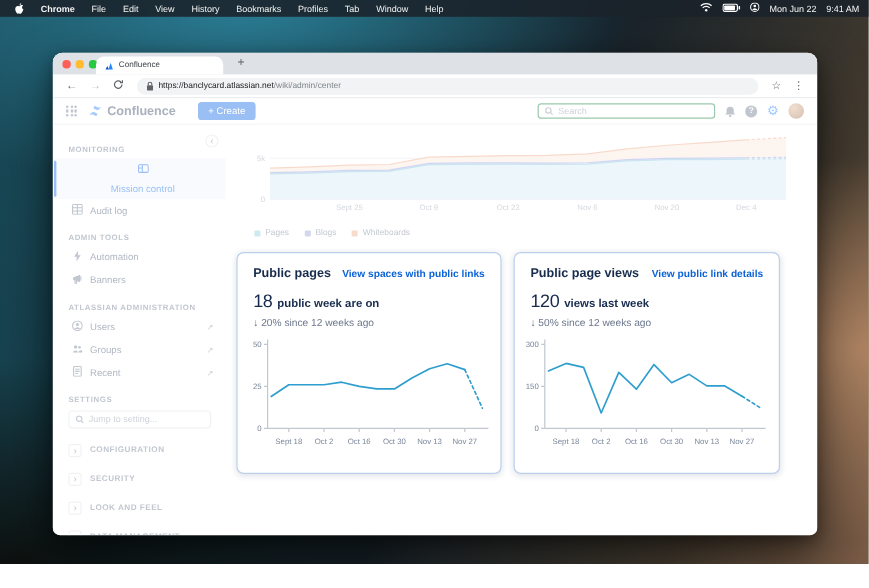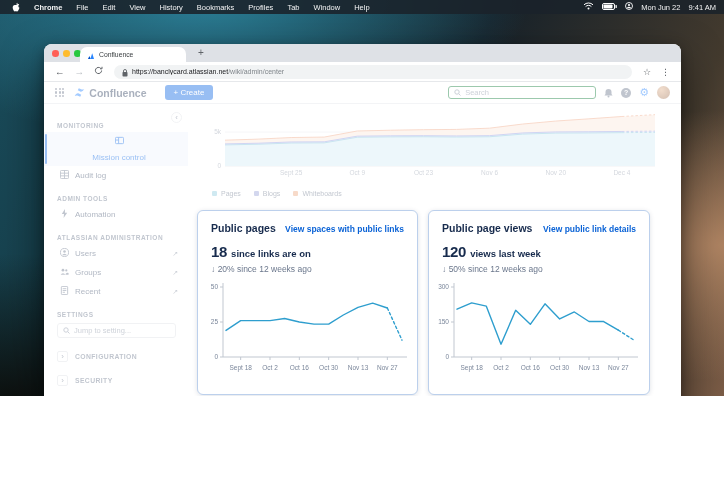--- a/index.html
+++ b/index.html
@@ -1,20 +1,20 @@
 <!DOCTYPE html>
 <html><head>
 <meta charset="utf-8">
 <style>
   * { margin:0; padding:0; box-sizing:border-box; }
   html,body { width:724px; height:490px; overflow:hidden; }
   body { font-family:"Liberation Sans","DejaVu Sans",sans-serif; }
 
   .desktop {
-    position:relative; width:724px; height:396px; overflow:hidden;
+    position:relative; width:724px; height:470px; overflow:hidden;
     background:
       radial-gradient(75% 60% at 28% 0%, rgba(45,130,155,0.95), rgba(45,130,155,0) 60%),
       radial-gradient(60% 55% at 100% 62%, rgba(178,134,100,0.95), rgba(178,134,100,0) 62%),
       radial-gradient(80% 60% at 2% 100%, rgba(12,12,9,0.9), rgba(12,12,9,0) 60%),
       linear-gradient(115deg, #1A4C5B 0%, #143640 32%, #17222A 55%, #433A2E 82%, #7B5C46 100%);
   }
 
   
   .menubar {
     position:absolute; top:0; left:0; right:0; height:14px;
@@ -107,21 +107,21 @@
   .cards-row { position:absolute; left:9px; top:106px; display:flex; gap:10px;align-items:center; }
   .card {
     width:221px; height:185px; background:#fff; border:1px solid #BCD0EC; border-radius:6px;
     box-shadow:0 1px 5px rgba(9,30,66,0.13); padding:11px 13px;
   }
   .card:last-child { width:222px; }
   .card-head { display:flex; justify-content:space-between; align-items:baseline; }
   .card-title { font-size:10.5px; font-weight:bold; color:#172B4D; }
   .card-link { font-size:8.5px; font-weight:bold; color:#0B63D6; white-space:nowrap; }
   .metric { margin-top:9px; display:flex; align-items:baseline; gap:4px; }
-  .metric-value { font-size:15px; font-weight:bold; color:#172B4D; letter-spacing:-0.3px; }
+  .metric-value { font-size:15px; font-weight:normal; color:#172B4D; letter-spacing:-0.3px; }
   .metric-label { font-size:9.5px; font-weight:bold; color:#172B4D; }
   .delta { margin-top:4px; font-size:8.5px; color:#6B778C; }
   .card-chart { margin:4px 0 0 -6px; }
 
   svg text { font-family:"Liberation Sans","DejaVu Sans",sans-serif; }
 </style>
 </head>
 <body>
 
 <div class="desktop">
@@ -251,20 +251,27 @@
                   <path d="M0.5 3.5h9M0.5 6.5h9M5 0.5v9" stroke="currentColor" fill="none"></path>
                 </svg></span>
               <span>Audit log</span>
             </div>
             <div class="side-title">ADMIN TOOLS</div>
             <div class="side-item">
               <span style="color: rgb(107, 119, 140);"><svg width="9" height="9" viewBox="0 0 10 10">
                   <path d="M5.5 0 2 5.5h2.5L4 10l4-5.8H5.5z" fill="currentColor"></path>
                 </svg></span>
               <span>Automation</span>
+            </div>
+            <div class="side-item">
+              <span style="color: rgb(107, 119, 140);"><svg width="9" height="9" viewBox="0 0 10 10">
+                  <path d="M1 3.5 7.5 1v7L1 6z" fill="currentColor"></path>
+                  <path d="M8.2 2.5v4M2.5 6.5 3 9h1.3l-.4-2.3" stroke="currentColor" fill="none"></path>
+                </svg></span>
+              <span>Banners</span>
             </div>
             <div class="side-title">ATLASSIAN ADMINISTRATION</div>
             <div class="side-item">
               <span style="color: rgb(107, 119, 140);"><svg width="9" height="9" viewBox="0 0 10 10">
                   <circle cx="5" cy="5" r="4.5" fill="none" stroke="currentColor"></circle>
                   <circle cx="5" cy="3.8" r="1.4" fill="currentColor"></circle>
                   <path d="M2.3 8a3 3 0 0 1 5.4 0z" fill="currentColor"></path>
                 </svg></span>
               <span>Users</span>
               <span class="ext">↗</span>
@@ -355,21 +362,21 @@
 
           <div class="cards-row">
 
             <div class="card">
               <div class="card-head">
                 <span class="card-title">Public pages</span>
                 <span class="card-link">View spaces with public links</span>
               </div>
               <div class="metric">
                 <span class="metric-value">18</span>
-                <span class="metric-label">since links are on</span>
+                <span class="metric-label">public week are on</span>
               </div>
               <div class="delta"><span>↓</span> <span>20% since 12 weeks ago</span></div>
               <svg class="card-chart" id="chart-public_pages" width="207" height="100">
                   <line x1="18" y1="5" x2="18" y2="79" stroke="#C1C7D0" stroke-width="1"></line>
                   <line x1="18" y1="79" x2="202" y2="79" stroke="#C1C7D0" stroke-width="1"></line>
                   <line x1="15" y1="9" x2="18" y2="9" stroke="#C1C7D0" stroke-width="1"></line>
                   <text x="13" y="11.2" text-anchor="end" font-size="6.5" fill="#7A869A">50</text>
                   <line x1="15" y1="44" x2="18" y2="44" stroke="#C1C7D0" stroke-width="1"></line>
                   <text x="13" y="46.2" text-anchor="end" font-size="6.5" fill="#7A869A">25</text>
                   <line x1="15" y1="79" x2="18" y2="79" stroke="#C1C7D0" stroke-width="1"></line>

